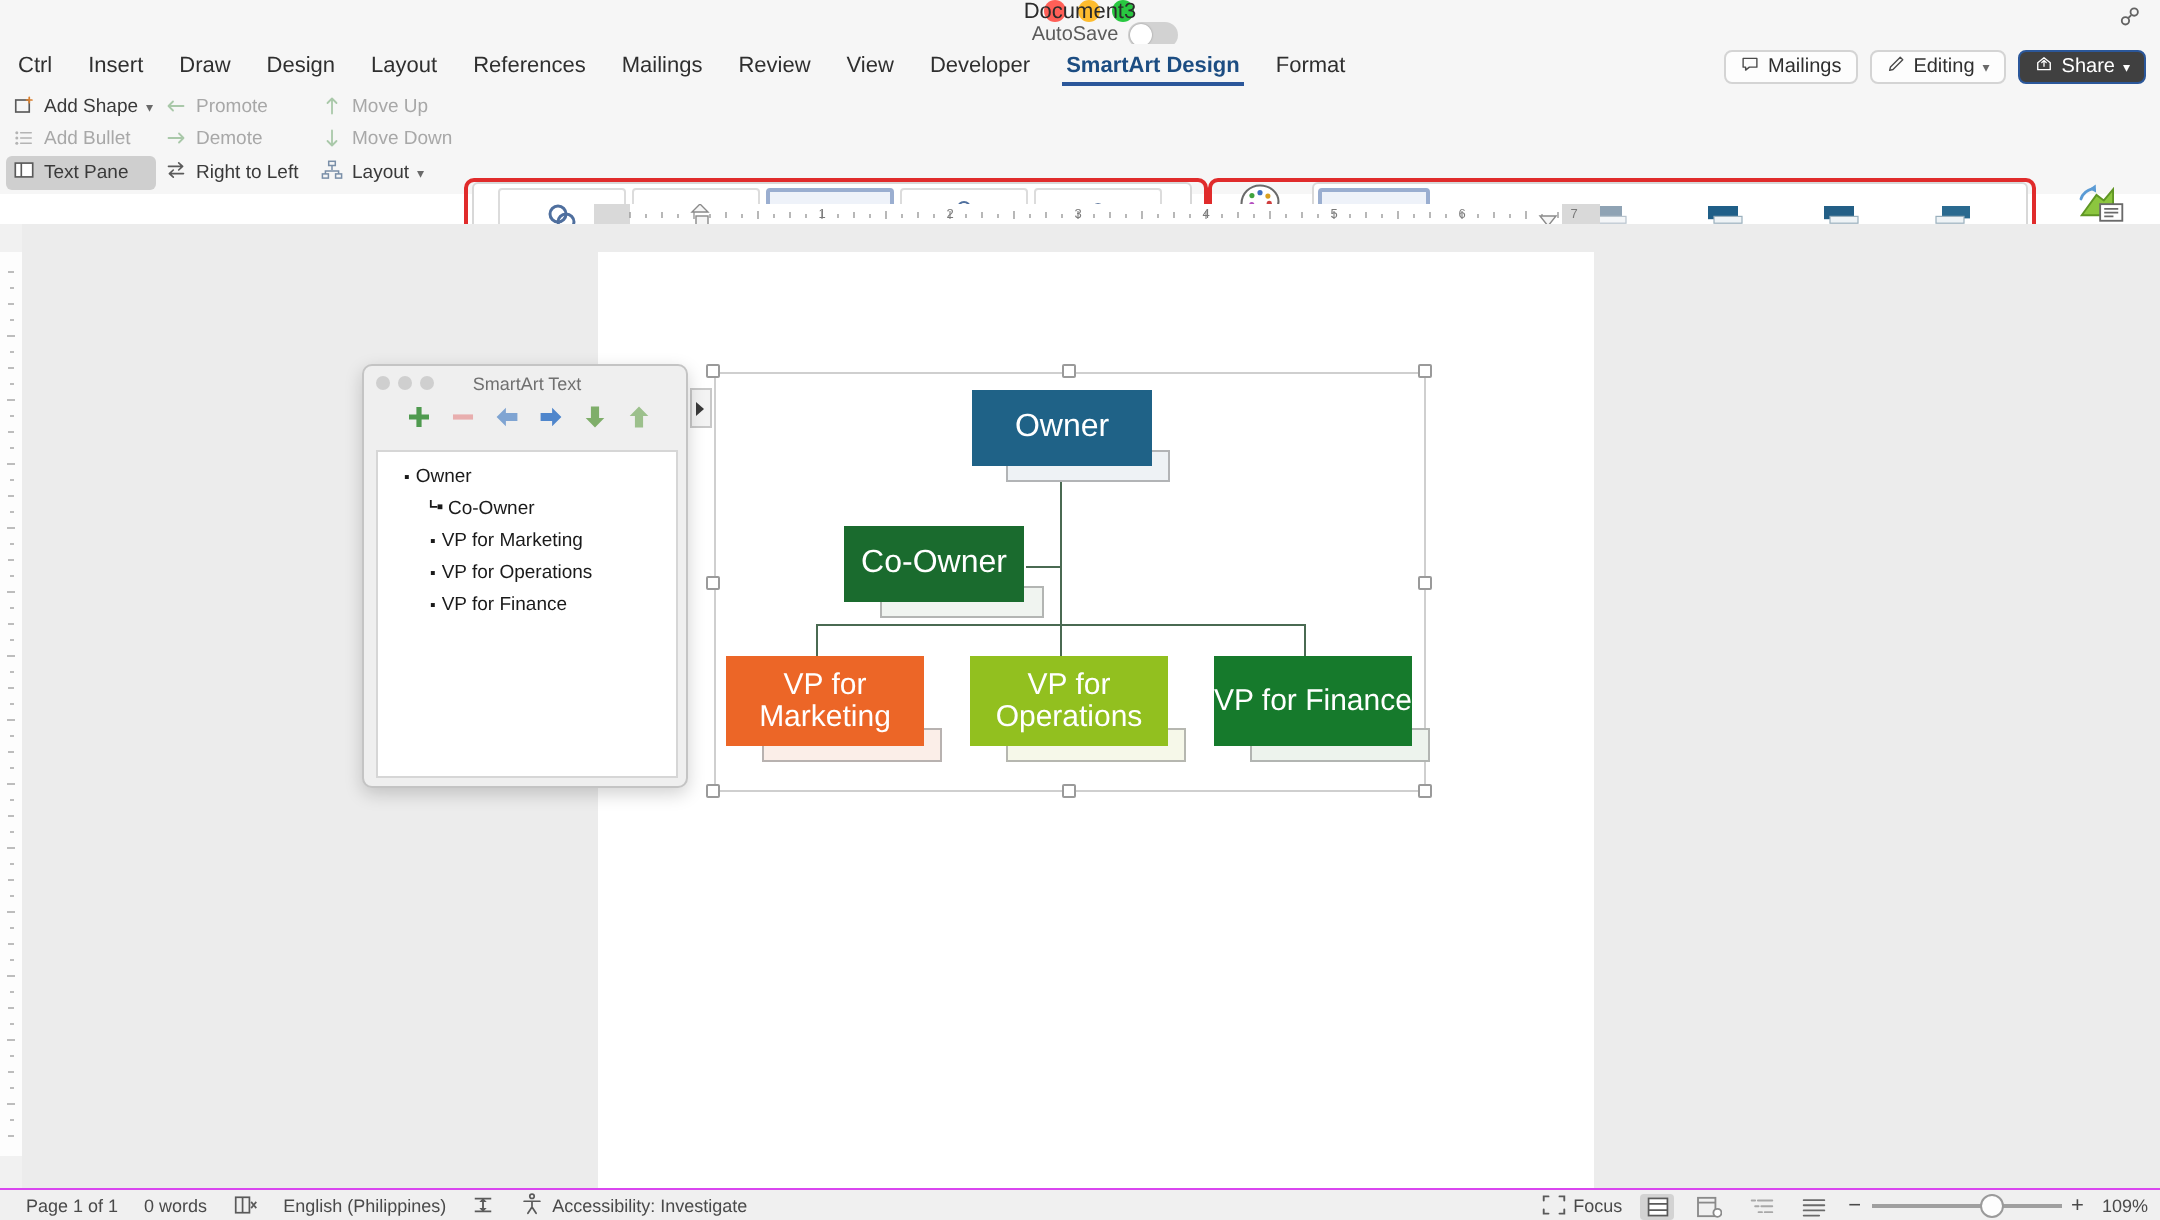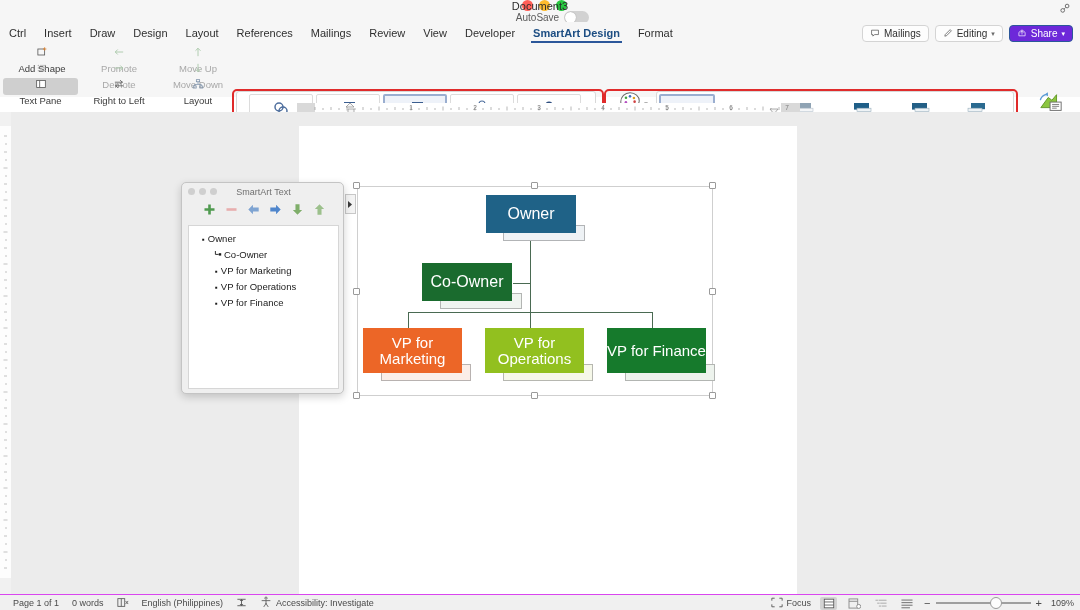--- a/index.html
+++ b/index.html
@@ -67,35 +67,35 @@
   }
   .tabbar-right {
     position: absolute; right: 7px; top: 2px; height: 19px;
     display: flex; align-items: center; gap: 6px;
   }
   .pill {
     height: 17px; border-radius: 4px; border: 1px solid #d4d4d4;
     background: #fdfdfd; display: flex; align-items: center; gap: 4px;
     padding: 0 7px; font-size: 10px; color: #2f2f2f;
   }
-  .pill.share { background: #6d28d9; border-color: #2b579a; color: #fff; }
+  .pill.share { background: #404040; border-color: #2b579a; color: #fff; }
 
   
   .ribbon {
     position: absolute; left: 0; top: 44px; width: 1080px; height: 53px;
     background: #f6f6f6;
   }
   .ribbon-cmds {
     position: absolute; left: 6px; top: 2px;
     display: grid; grid-template-columns: 72px 74px 76px;
     grid-template-rows: 16px 16px 17px; column-gap: 4px;
   }
   .cmd {
     display: flex; align-items: center; gap: 4px;
-    font-size: 9.5px; color: #3a3a3a; white-space: nowrap; flex-direction: column;
+    font-size: 9.5px; color: #3a3a3a; white-space: nowrap;
   }
   .cmd.dim { color: #a8a8a8; }
   .cmd .cap { line-height: 1; }
   .cmd.pressed {
     background: #cfcfcf; border-radius: 3px; padding: 0 3px; margin-left: -3px;
   }
   .caret { font-size: 7px; color: #6a6a6a; }
 
   
   .redbox {

